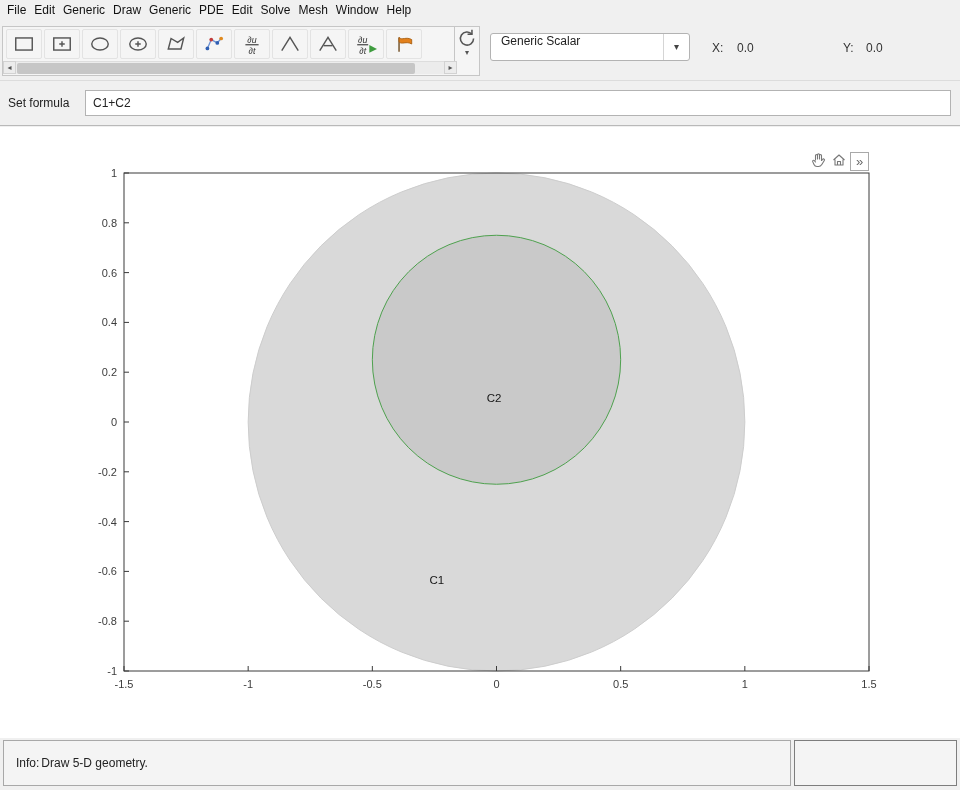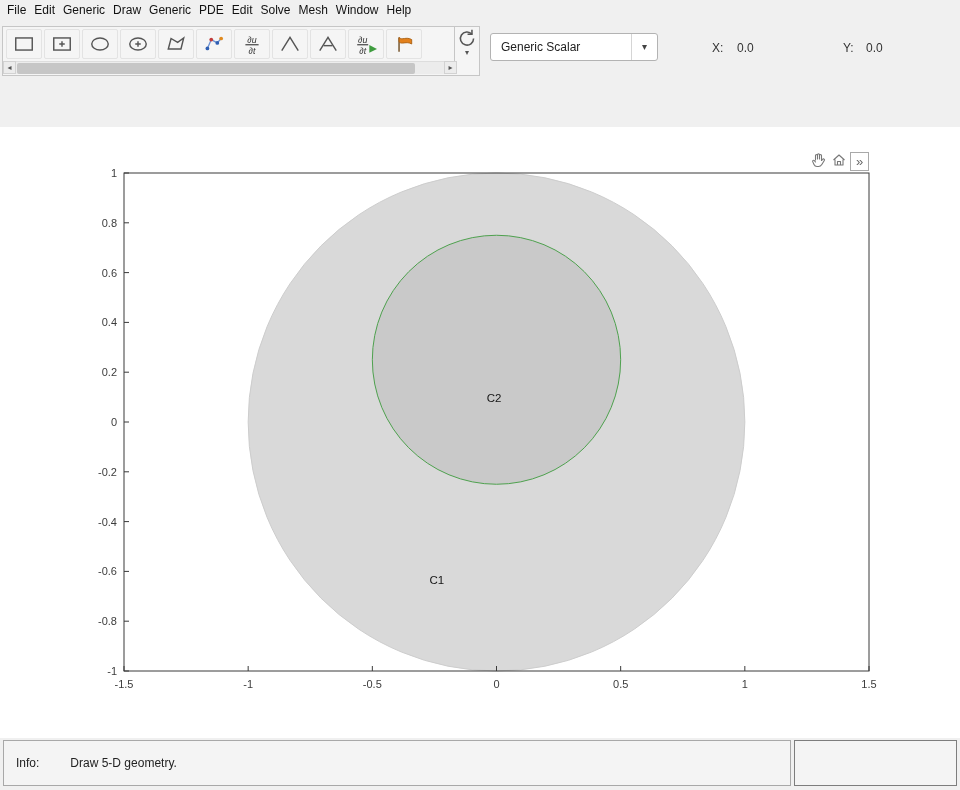--- a/index.html
+++ b/index.html
@@ -18,21 +18,21 @@
   .tool-btn{width:36px;height:30px;flex:0 0 auto;margin-right:2px;background:transparent;border:1px solid #e3e3e3;border-radius:2px;display:flex;align-items:center;justify-content:center;padding:0}
   .tool-ic{width:26px;height:22px;display:block}
   .tools-overflow-strip{position:absolute;right:0;top:0;width:25px;height:34px;border-left:1px solid #c6c6c6;display:flex;flex-direction:column;align-items:center;justify-content:flex-start;overflow:hidden}
   .strip-btn{width:24px;height:22px;border:none;margin:0}
   .strip-caret{font-size:8px;color:#555;line-height:8px;cursor:default}
   .tools-scrollbar{position:absolute;left:0;bottom:1px;right:22px;height:13px;display:flex}
   .sb-btn{width:13px;height:13px;font-size:8px;line-height:12px;text-align:center;color:#555;background:#ececec;border:1px solid #d2d2d2;cursor:default}
   .sb-track{flex:1;background:#ececec;border-top:1px solid #ddd;position:relative}
   .sb-thumb{position:absolute;left:1px;top:1px;height:11px;width:93%;background:#c6c6c6;border-radius:2px}
 
-  .combo{position:absolute;left:490px;top:13px;width:168px;height:28px;background:#fff;border:1px solid #b3b3b3;border-radius:3px;display:flex;align-items:center;cursor:default}
+  .combo{position:absolute;left:490px;top:13px;width:200px;height:28px;background:#fff;border:1px solid #b3b3b3;border-radius:3px;display:flex;align-items:flex-start;cursor:default}
   .combo-text{flex:1;padding-left:10px;font-size:12px;color:#222}
   .combo-caret{width:26px;text-align:center;color:#444;font-size:10px;line-height:26px;border-left:1px solid #d5d5d5}
 
   .coord{position:absolute;top:21px;font-size:12px;color:#333}
   .coord.xl{left:712px}.coord.xv{left:737px}.coord.yl{left:843px}.coord.yv{left:866px}
 
   
   .formula-row{position:absolute;left:0;top:80px;width:960px;height:46px;background:#f0f0f0;border-top:1px solid #dcdcdc;border-bottom:1px solid #b9b9b9}
   .formula-label{position:absolute;left:8px;top:15px;font-size:12px;color:#222}
   .formula-input{position:absolute;left:85px;top:9px;width:866px;height:26px;border:1px solid #b3b3b3;background:#fff;font:12px "Liberation Sans",sans-serif;padding-left:7px;color:#222;outline:none}
@@ -41,21 +41,21 @@
   .figure{position:absolute;left:0;top:127px;width:960px;height:611px;background:#fff}
   #plot-svg{position:absolute;left:0;top:0}
   #plot-svg text{font-family:"Liberation Sans",sans-serif}
   .axtools{position:absolute;left:808px;top:25px;display:flex;gap:2px;align-items:center}
   .axbtn{width:19px;height:19px;display:flex;align-items:center;justify-content:center;background:#fff;border:none;padding:0;cursor:default}
   .axbtn.expand{border:1px solid #a9a9a9;color:#666;font-size:13px;line-height:17px}
 
   
   .statusbar{position:absolute;left:0;top:738px;width:960px;height:52px;background:#f0f0f0}
   .info-box{position:absolute;left:3px;top:2px;width:788px;height:46px;background:#f4f4f4;border:1px solid #a8a8a8;display:flex;align-items:center;padding-left:12px;font-size:12px;color:#222}
-  .info-label{margin-right:31px}
+  .info-label{margin-right:2px}
   .aux-box{position:absolute;left:794px;top:2px;width:163px;height:46px;background:#f4f4f4;border:1px solid #7d7d7d}
 </style>
 </head>
 <body>
 
 <div class="window">
 
   <div class="menubar">
       <span class="menu-item">File</span>
       <span class="menu-item">Edit</span>
@@ -212,20 +212,24 @@
       <span class="combo-text">Generic Scalar</span>
       <span class="combo-caret">▾</span>
     </div>
 
     <span class="coord xl">X:</span>
     <span class="coord xv">0.0</span>
     <span class="coord yl">Y:</span>
     <span class="coord yv">0.0</span>
   </div>
 
+  <div class="formula-row">
+    <span class="formula-label">Set formula</span>
+    <input class="formula-input" value="C1+C2" style="">
+  </div>
 
   <div class="figure">
     <svg id="plot-svg" width="960" height="611" viewBox="0 0 960 611">
         <ellipse cx="496.5" cy="295" rx="248.33333333333334" ry="249" fill="#d9d9d9" stroke="#cdcdcd" stroke-width="1"></ellipse>
         <ellipse cx="496.5" cy="232.75" rx="124.16666666666667" ry="124.5" fill="#c9c9c9" stroke="#4ea14e" stroke-width="1"></ellipse>
         <text x="436.90000000000003" y="456.85" font-size="11.5" fill="#151515" text-anchor="middle">C1</text>
         <text x="494.01666666666665" y="275.08" font-size="11.5" fill="#151515" text-anchor="middle">C2</text>
         <rect x="124" y="46" width="745" height="498" fill="none" stroke="#3a3a3a" stroke-width="1"></rect>
         <line x1="124" y1="544" x2="124" y2="539" stroke="#3a3a3a" stroke-width="1"></line>
         <text x="124" y="561" font-size="11" fill="#3c3c3c" text-anchor="middle">-1.5</text>

